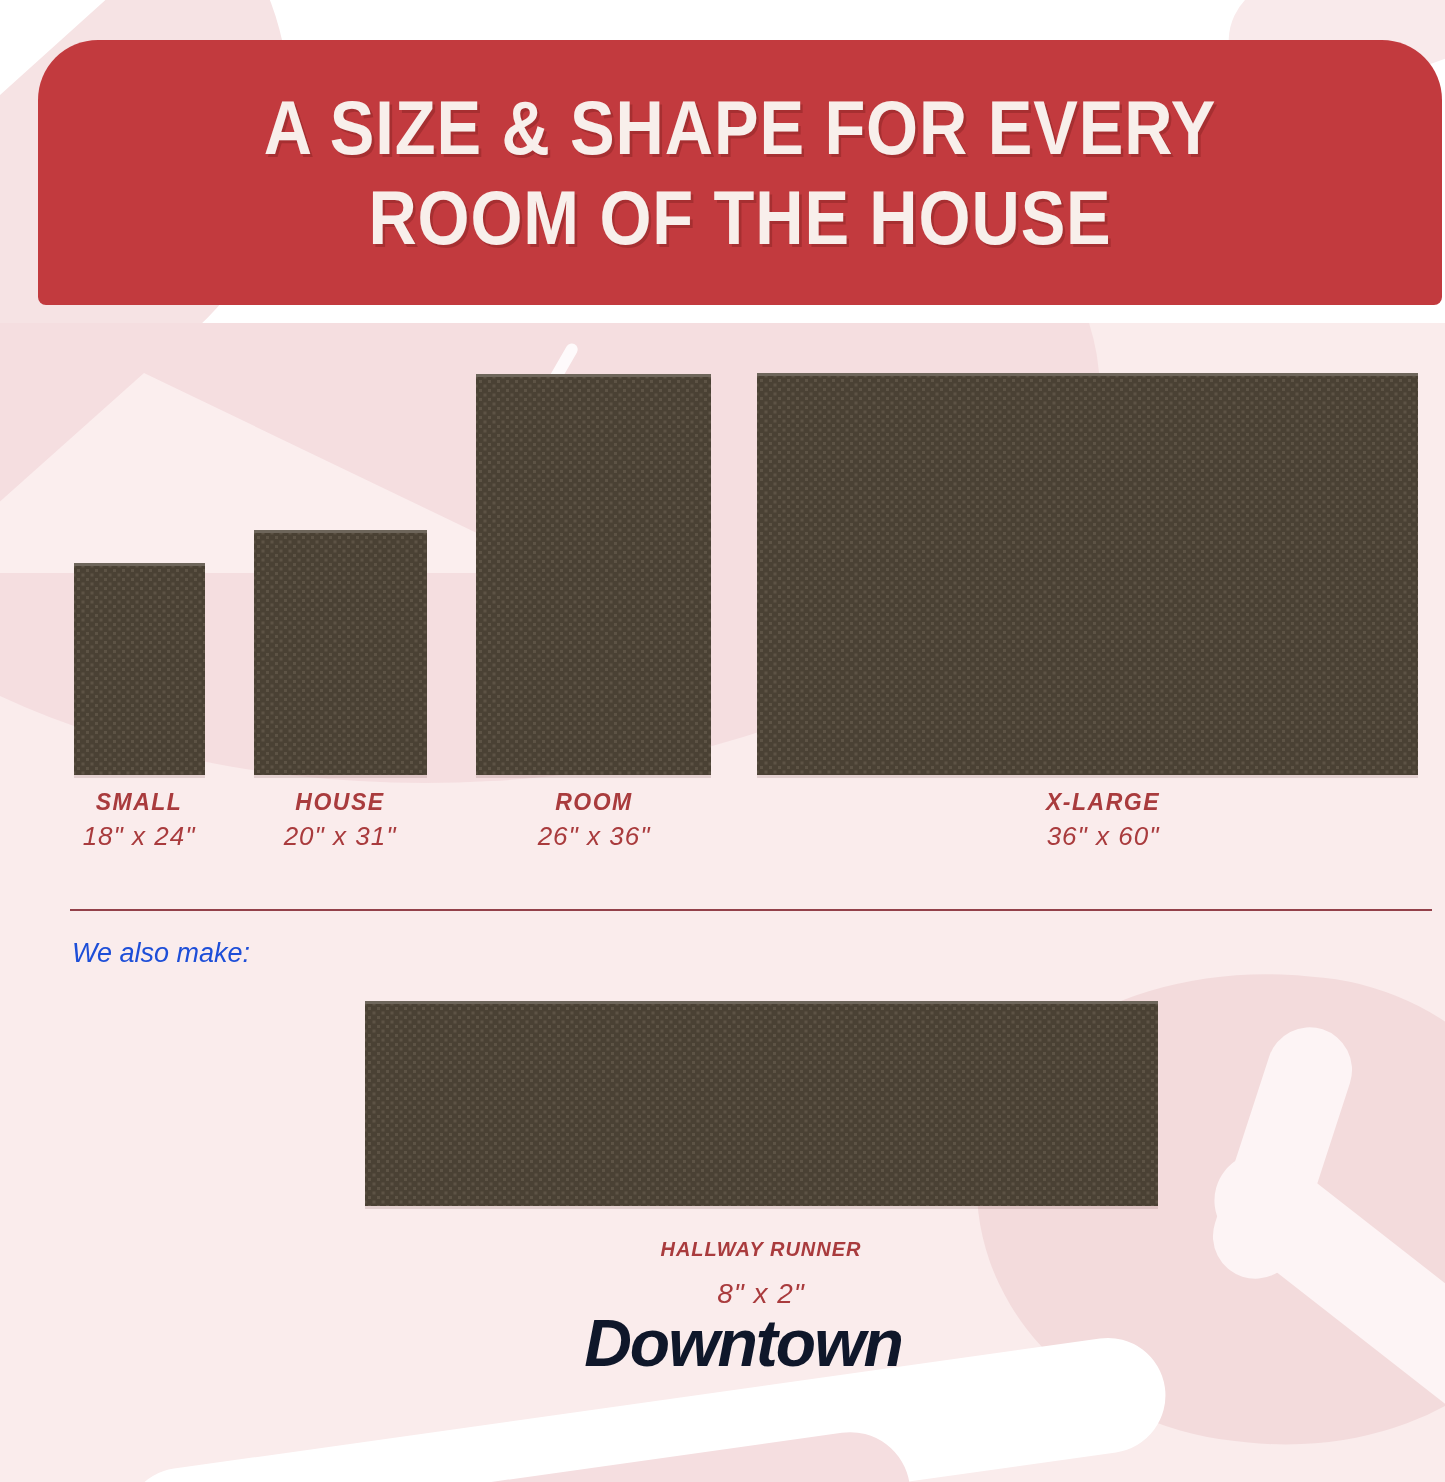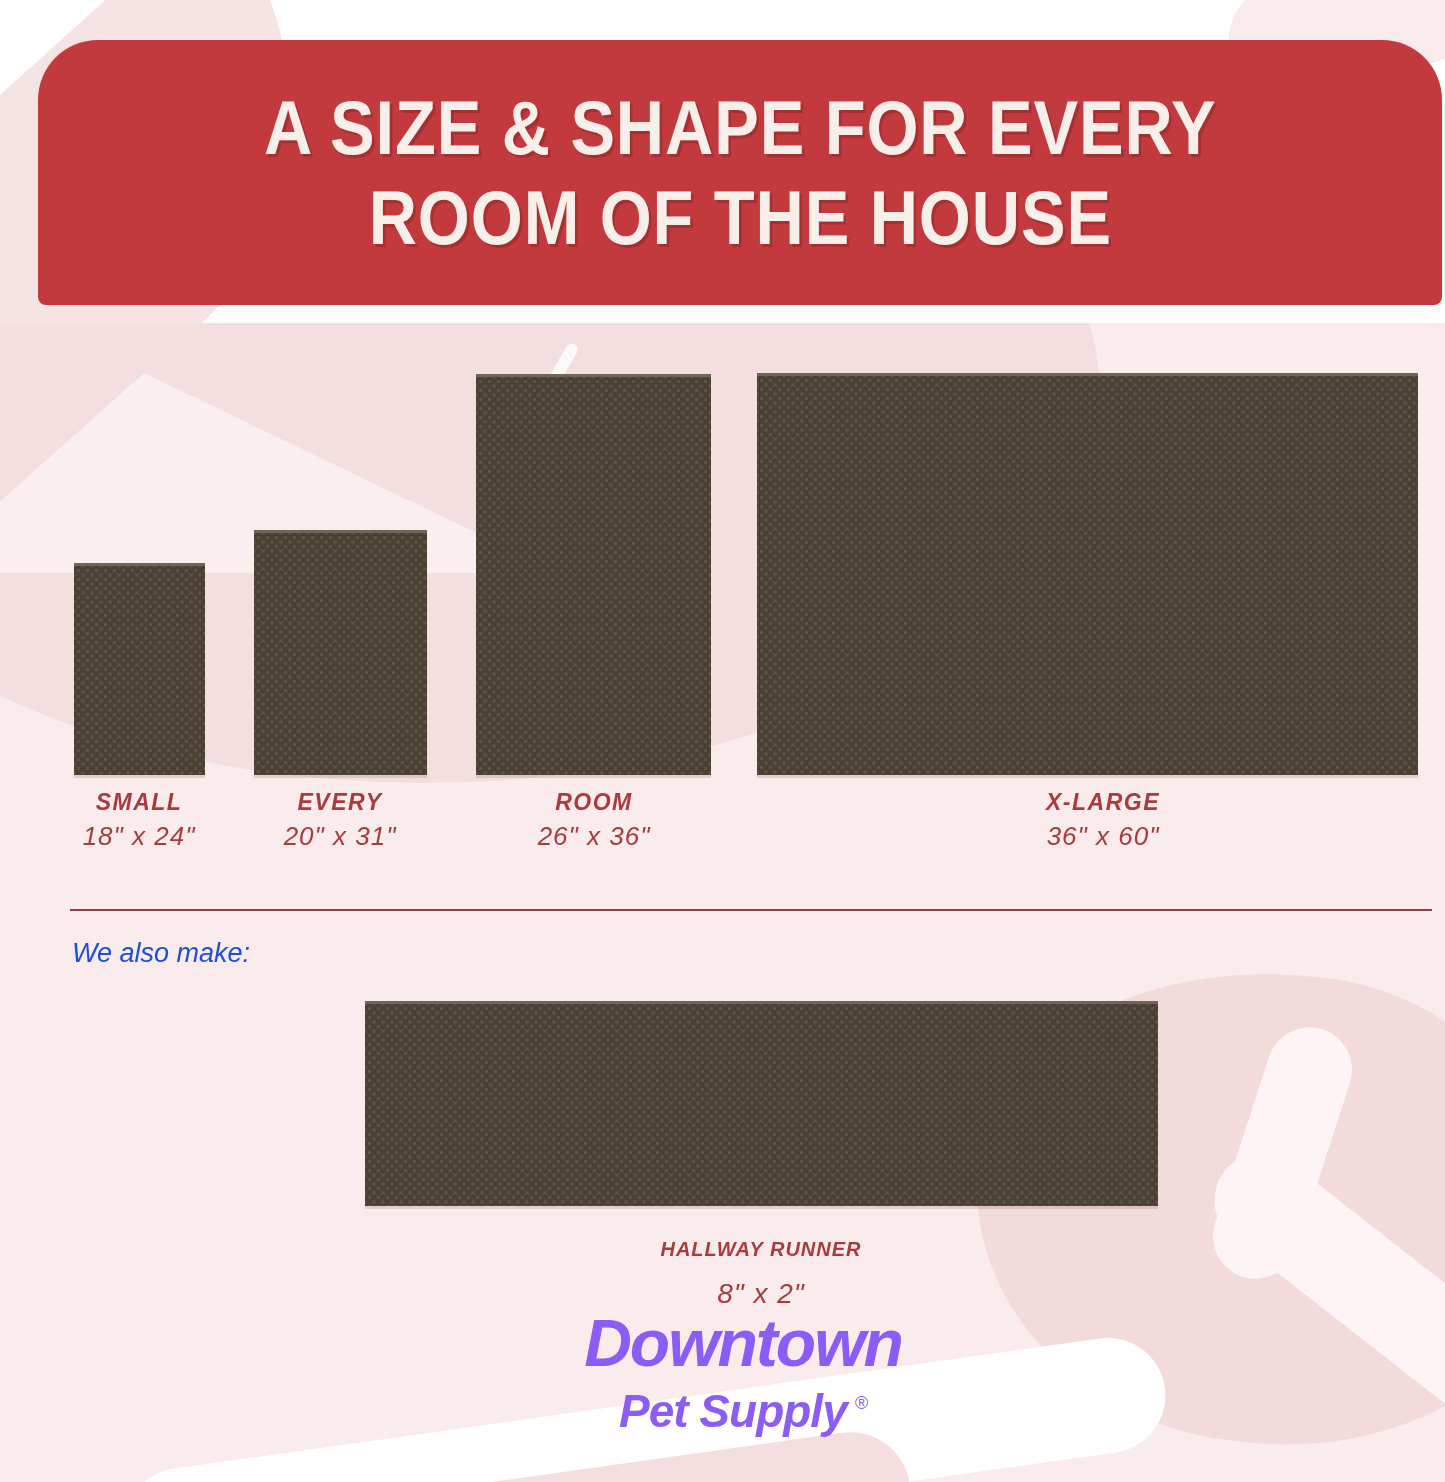--- a/index.html
+++ b/index.html
@@ -15,21 +15,21 @@
   .deco{position:absolute;pointer-events:none;}
   .blob-top-left{left:-210px;top:-170px;width:500px;height:560px;border-radius:50%;background:#f6e3e4;z-index:0;}
   .swoosh-top-left{left:-150px;top:-30px;width:330px;height:95px;border-radius:50px;background:#ffffff;transform:rotate(-42deg);z-index:1;}
   .diag-top-right{right:-80px;top:-50px;width:300px;height:130px;border-radius:60px;background:#f9eaeb;transform:rotate(-20deg);z-index:0;}
   
   .banner{
     position:absolute;left:38px;top:40px;width:1404px;height:265px;
     background:#c23a3e;
     border-radius:60px 60px 8px 8px;
     z-index:2;
-    display:flex;flex-direction:column;align-items:center;justify-content:center;
+    display:flex;flex-direction:column;justify-content:center;
   }
   .banner-title{
     color:#f8efeb;
     font-size:76px;font-weight:bold;line-height:90px;
     text-align:center;letter-spacing:1px;
     transform:scaleX(0.88);
     text-shadow:3px 3px 0 rgba(122,28,30,0.38);
     white-space:nowrap;
   }
   
@@ -71,21 +71,21 @@
   .size-name{font-size:23px;font-weight:bold;letter-spacing:1.5px;}
   .size-dims{font-size:26px;font-weight:normal;letter-spacing:1px;}
   .row-names{top:466px;}
   .row-dims{top:498px;}
   .c-small{left:139px;} .c-medium{left:340px;} .c-large{left:594px;} .c-xlarge{left:1088px;margin-left:15px;}
   .divider{position:absolute;left:70px;top:586px;width:1362px;height:2px;background:#93414a;z-index:2;}
   .also-make{position:absolute;left:72px;top:615px;font-size:27px;color:#1d4ed8;z-index:2;}
   .runner-name{top:915px;left:761px;font-size:20px;font-weight:bold;letter-spacing:1px;}
   .runner-dims{top:955px;left:761px;font-size:28px;}
   
-  .brand{position:absolute;left:743px;top:988px;transform:translateX(-50%);text-align:center;color:#8b5cf6;z-index:2;white-space:nowrap;}
+  .brand{position:absolute;left:743px;top:988px;transform:translateX(-50%);text-align:center;color:#0f172a;z-index:2;white-space:nowrap;}
   .brand-name{font-size:66px;font-weight:bold;letter-spacing:-2px;line-height:64px;}
   .brand-tagline{font-size:46px;font-weight:bold;letter-spacing:-1px;line-height:52px;margin-top:2px;}
   .brand-reg{font-size:18px;vertical-align:18px;margin-left:8px;font-weight:normal;}
 </style>
 </head>
 <body>
 
 <div class="page">
 
   <div class="deco blob-top-left"></div>
@@ -109,35 +109,34 @@
     <div class="deco blob-band-b"></div>
     <div class="deco swoosh-bottom"></div>
     <div class="deco bottom-pink"></div>
 
     <div class="rug rug-small"></div>
     <div class="rug rug-medium"></div>
     <div class="rug rug-large"></div>
     <div class="rug rug-xlarge"></div>
 
     <div class="size-label size-name row-names c-small">SMALL</div>
-    <div class="size-label size-name row-names c-medium">EVERY</div>
+    <div class="size-label size-name row-names c-medium">HOUSE</div>
     <div class="size-label size-name row-names c-large">ROOM</div>
     <div class="size-label size-name row-names c-xlarge">X-LARGE</div>
 
     <div class="size-label size-dims row-dims c-small">18" x 24"</div>
     <div class="size-label size-dims row-dims c-medium">20" x 31"</div>
     <div class="size-label size-dims row-dims c-large">26" x 36"</div>
     <div class="size-label size-dims row-dims c-xlarge">36" x 60"</div>
 
     <div class="divider"></div>
     <div class="also-make">We also make:</div>
 
     <div class="rug rug-runner"></div>
     <div class="size-label size-name runner-name">HALLWAY RUNNER</div>
     <div class="size-label size-dims runner-dims">8" x 2"</div>
 
     <div class="brand">
       <div class="brand-name">Downtown</div>
-      <div class="brand-tagline"><span>Pet Supply</span><sup class="brand-reg">®</sup></div>
     </div>
 
   </div>
 </div>
 
 </body></html>

